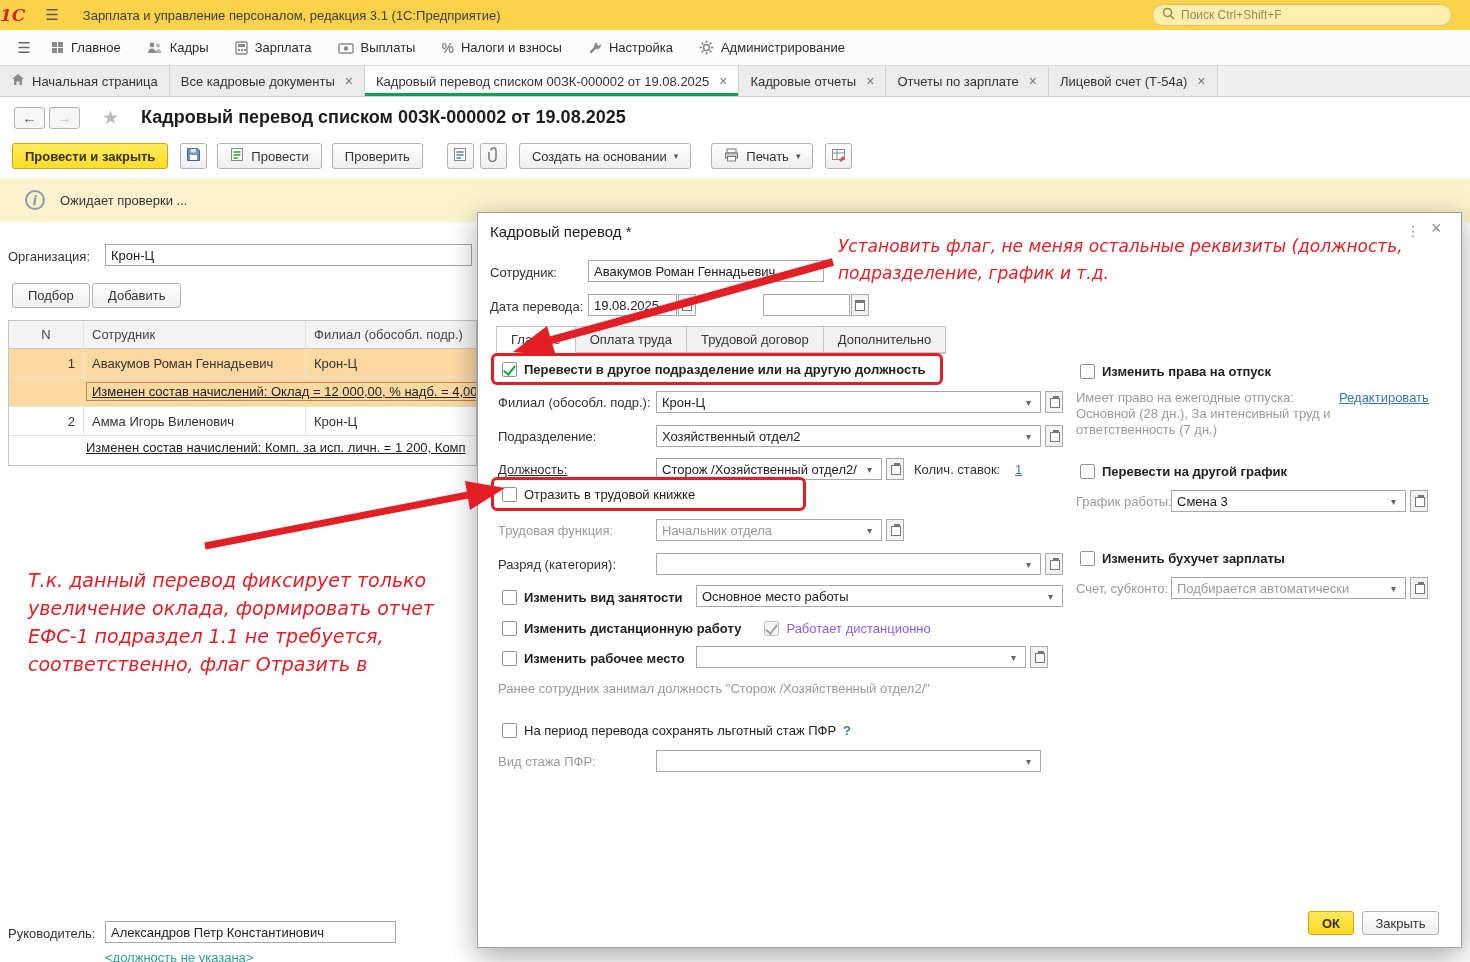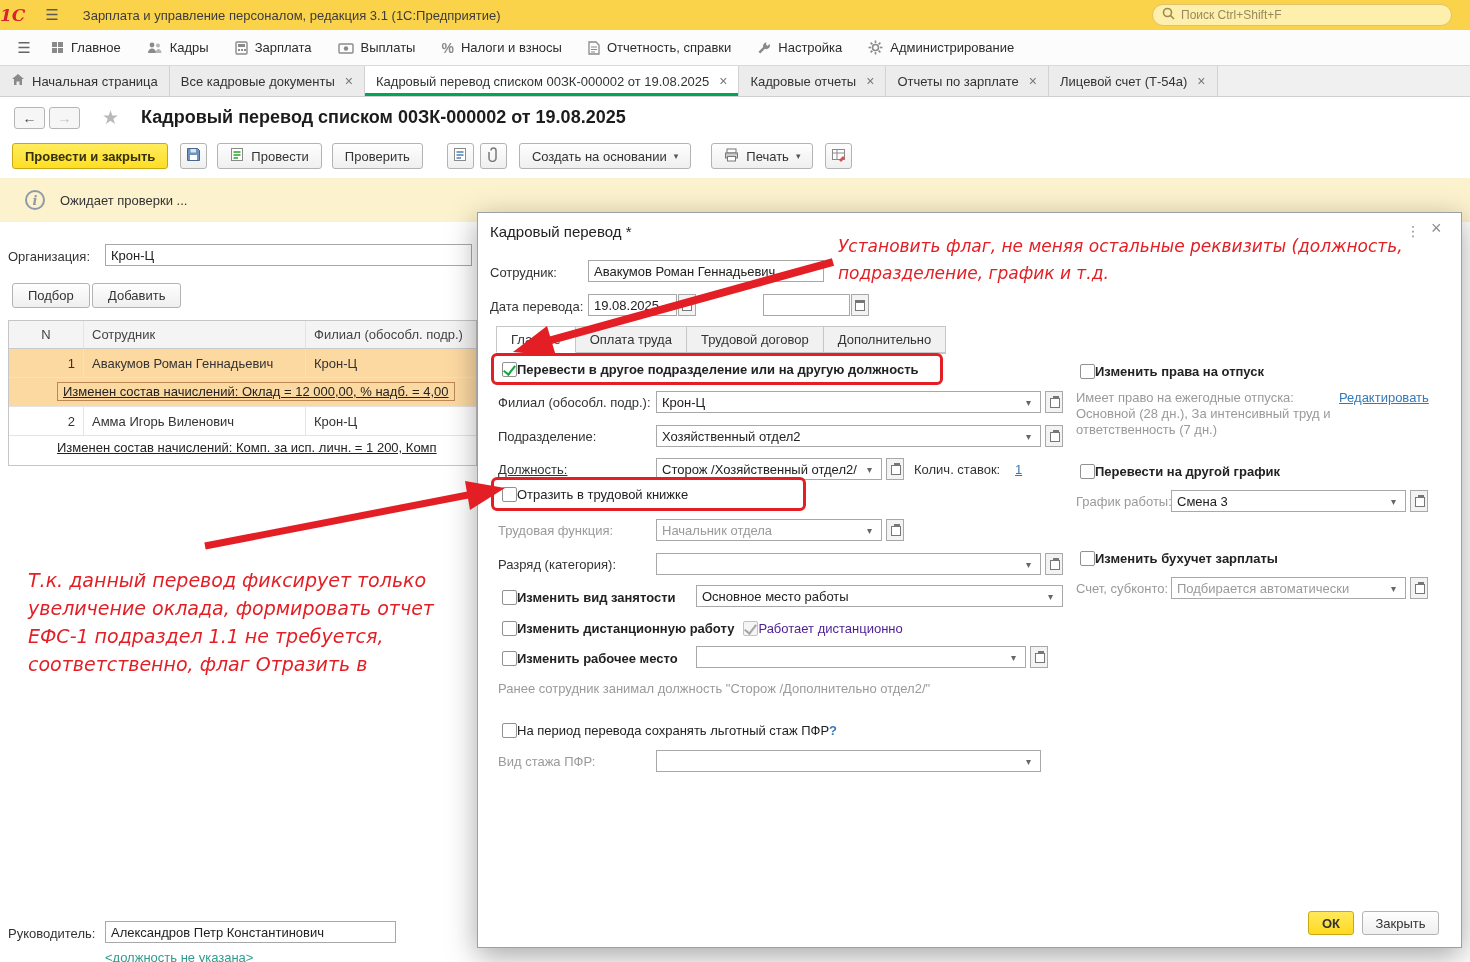--- a/index.html
+++ b/index.html
@@ -57,41 +57,41 @@
   .field .val.gray{color:#9a9a9a}
   .field .dd{width:13px;text-align:center;color:#666;font-size:10px;cursor:pointer;flex:none}
   .openbtn{position:absolute;width:18px;height:22px;border:1px solid #a8a8a8;background:#f3f3f3;cursor:pointer}
   .openbtn::before{content:"";position:absolute;left:4px;top:6px;width:8px;height:8px;border:1px solid #777;background:#fff}
   .openbtn::after{content:"";position:absolute;right:3px;top:4px;width:6px;height:2px;background:#777}
   .calbtn{position:absolute;width:18px;height:22px;border:1px solid #a8a8a8;background:#f3f3f3;cursor:pointer}
   .calbtn::before{content:"";position:absolute;left:3px;top:5px;right:3px;bottom:4px;border:1px solid #777;background:#fff}
   .calbtn::after{content:"";position:absolute;left:3px;top:5px;right:3px;height:3px;background:#777}
   .formbtn{position:absolute;height:25px;border:1px solid #b3b3b3;border-radius:3px;background:linear-gradient(#fefefe,#efefef);padding:0 15px;display:inline-flex;align-items:center;font-size:13px;color:#333;cursor:pointer}
 
-  .cbrow{position:absolute;display:flex;align-items:center;height:17px;white-space:nowrap}
+  .cbrow{position:absolute;display:flex;align-items:center;gap:7px;height:17px;white-space:nowrap}
   .cb{width:15px;height:15px;border:1px solid #919191;border-radius:2px;background:#fff;position:relative;flex:none;cursor:pointer}
   .cb.checked::after{content:"";position:absolute;left:3px;top:0;width:5px;height:10px;border-right:2px solid #13a73c;border-bottom:2px solid #13a73c;transform:rotate(38deg)}
   .cb.gray{border-color:#c2c2c2;background:#f5f5f5}
   .cb.gray.checked::after{border-color:#a5a5a5}
   .cblabel{color:#222}
   .cblabel.b{font-weight:bold}
-  .cblabel.gray{color:#4c1d95}
+  .cblabel.gray{color:#8b5cf6}
 
   .link{color:#3679b8;text-decoration:underline;cursor:pointer;white-space:nowrap}
   .link.teal{color:#2e9d8e}
 
   
   .doc-table{position:absolute;left:8px;top:320px;width:469px;border:1px solid #c6c6c6;background:#fff}
   .trow{display:grid;grid-template-columns:75px 222px 170px;height:29px;border-bottom:1px solid #e4e4e4;align-items:stretch}
   .trow.thead{height:28px;background:#f4f4f4;border-bottom:1px solid #cacaca;color:#444}
   .tc{padding:0 8px;border-right:1px solid #e4e4e4;display:flex;align-items:center;overflow:hidden;white-space:nowrap}
   .tc.center{justify-content:center}
   .tc.num{justify-content:flex-end}
   .trow.sel{background:#fdd9a2}
-  .detailrow{display:block;padding:4px 4px 4px 48px;height:29px;border-bottom:1px solid #e4e4e4;overflow:hidden;white-space:nowrap}
+  .detailrow{display:block;padding:4px 4px 4px 77px;height:29px;border-bottom:1px solid #e4e4e4;overflow:hidden;white-space:nowrap}
   .detailrow.sel{background:#fdd9a2}
   .detail-text{text-decoration:underline;color:#222}
   .detail-text.boxed{border:1px solid #bb8852;padding:1px 5px;display:inline-block;background:#fdd9a2}
 
   
   .dialog{position:absolute;left:477px;top:212px;width:985px;height:736px;background:#fff;border:1px solid #9aa0a6;box-shadow:0 8px 28px rgba(0,0,0,.35);z-index:10}
   .dlg-title{position:absolute;left:12px;top:10px;font-size:15px;color:#222}
   .dlg-more{position:absolute;left:928px;top:10px;color:#8d8d8d;font-size:14px;cursor:pointer}
   .dlg-close{position:absolute;left:953px;top:5px;color:#8d8d8d;font-size:18px;cursor:pointer}
   .dtabs{position:absolute;left:18px;top:113px;display:flex;border-bottom:1px solid #c6c6c6}
@@ -170,31 +170,20 @@
         <svg width="16" height="12">
           <rect x="1" y="2" width="14" height="9" rx="1" fill="none" stroke="#8a8a8a" stroke-width="1.4"></rect>
           <circle cx="8" cy="6.5" r="2.2" fill="#8a8a8a"></circle>
         </svg>
       </span>
     <span>Выплаты</span>
   </div>
   <div class="menu-item">
     <span class="mi-icon pct">%</span>
     <span>Налоги и взносы</span>
-  </div>
-  <div class="menu-item">
-    <span class="mi-icon">
-        <svg width="12" height="14">
-          <path d="M1 1h7l3 3v9H1Z" fill="none" stroke="#8a8a8a" stroke-width="1.3"></path>
-          <line x1="3" y1="6" x2="9" y2="6" stroke="#8a8a8a"></line>
-          <line x1="3" y1="8.5" x2="9" y2="8.5" stroke="#8a8a8a"></line>
-          <line x1="3" y1="11" x2="7" y2="11" stroke="#8a8a8a"></line>
-        </svg>
-      </span>
-    <span>Отчетность, справки</span>
   </div>
   <div class="menu-item">
     <span class="mi-icon">
         <svg width="14" height="14">
           <path d="M9.5 1.5a3.5 3.5 0 0 0-3.3 4.6L1.5 10.8 3.2 12.5l4.7-4.7A3.5 3.5 0 0 0 12.5 3l-2 2-1.5-1.5Z" fill="#8a8a8a"></path>
         </svg>
       </span>
     <span>Настройка</span>
   </div>
   <div class="menu-item">
@@ -458,21 +447,21 @@
   <div class="cbrow" style="left:24px;top:437px">
     <span class="cb"></span>
     <span class="cblabel b">Изменить рабочее место</span>
   </div>
   <div class="field" style="left:218px;top:433px;width:330px">
     <span class="val"></span>
     <span class="dd">▾</span>
   </div>
   <div class="openbtn" style="left:552px;top:433px"></div>
 
-  <div class="label gray" style="left:20px;top:468px">Ранее сотрудник занимал должность "Сторож /Дополнительно отдел2/"</div>
+  <div class="label gray" style="left:20px;top:468px">Ранее сотрудник занимал должность "Сторож /Хозяйственный отдел2/"</div>
 
   <div class="cbrow" style="left:24px;top:509px">
     <span class="cb"></span>
     <span class="cblabel">На период перевода сохранять льготный стаж ПФР</span>
     <span class="link" style="text-decoration:none;font-weight:bold">?</span>
   </div>
   <div class="label gray" style="left:20px;top:541px">Вид стажа ПФР:</div>
   <div class="field" style="left:178px;top:537px;width:385px">
     <span class="val"></span>
     <span class="dd">▾</span>

